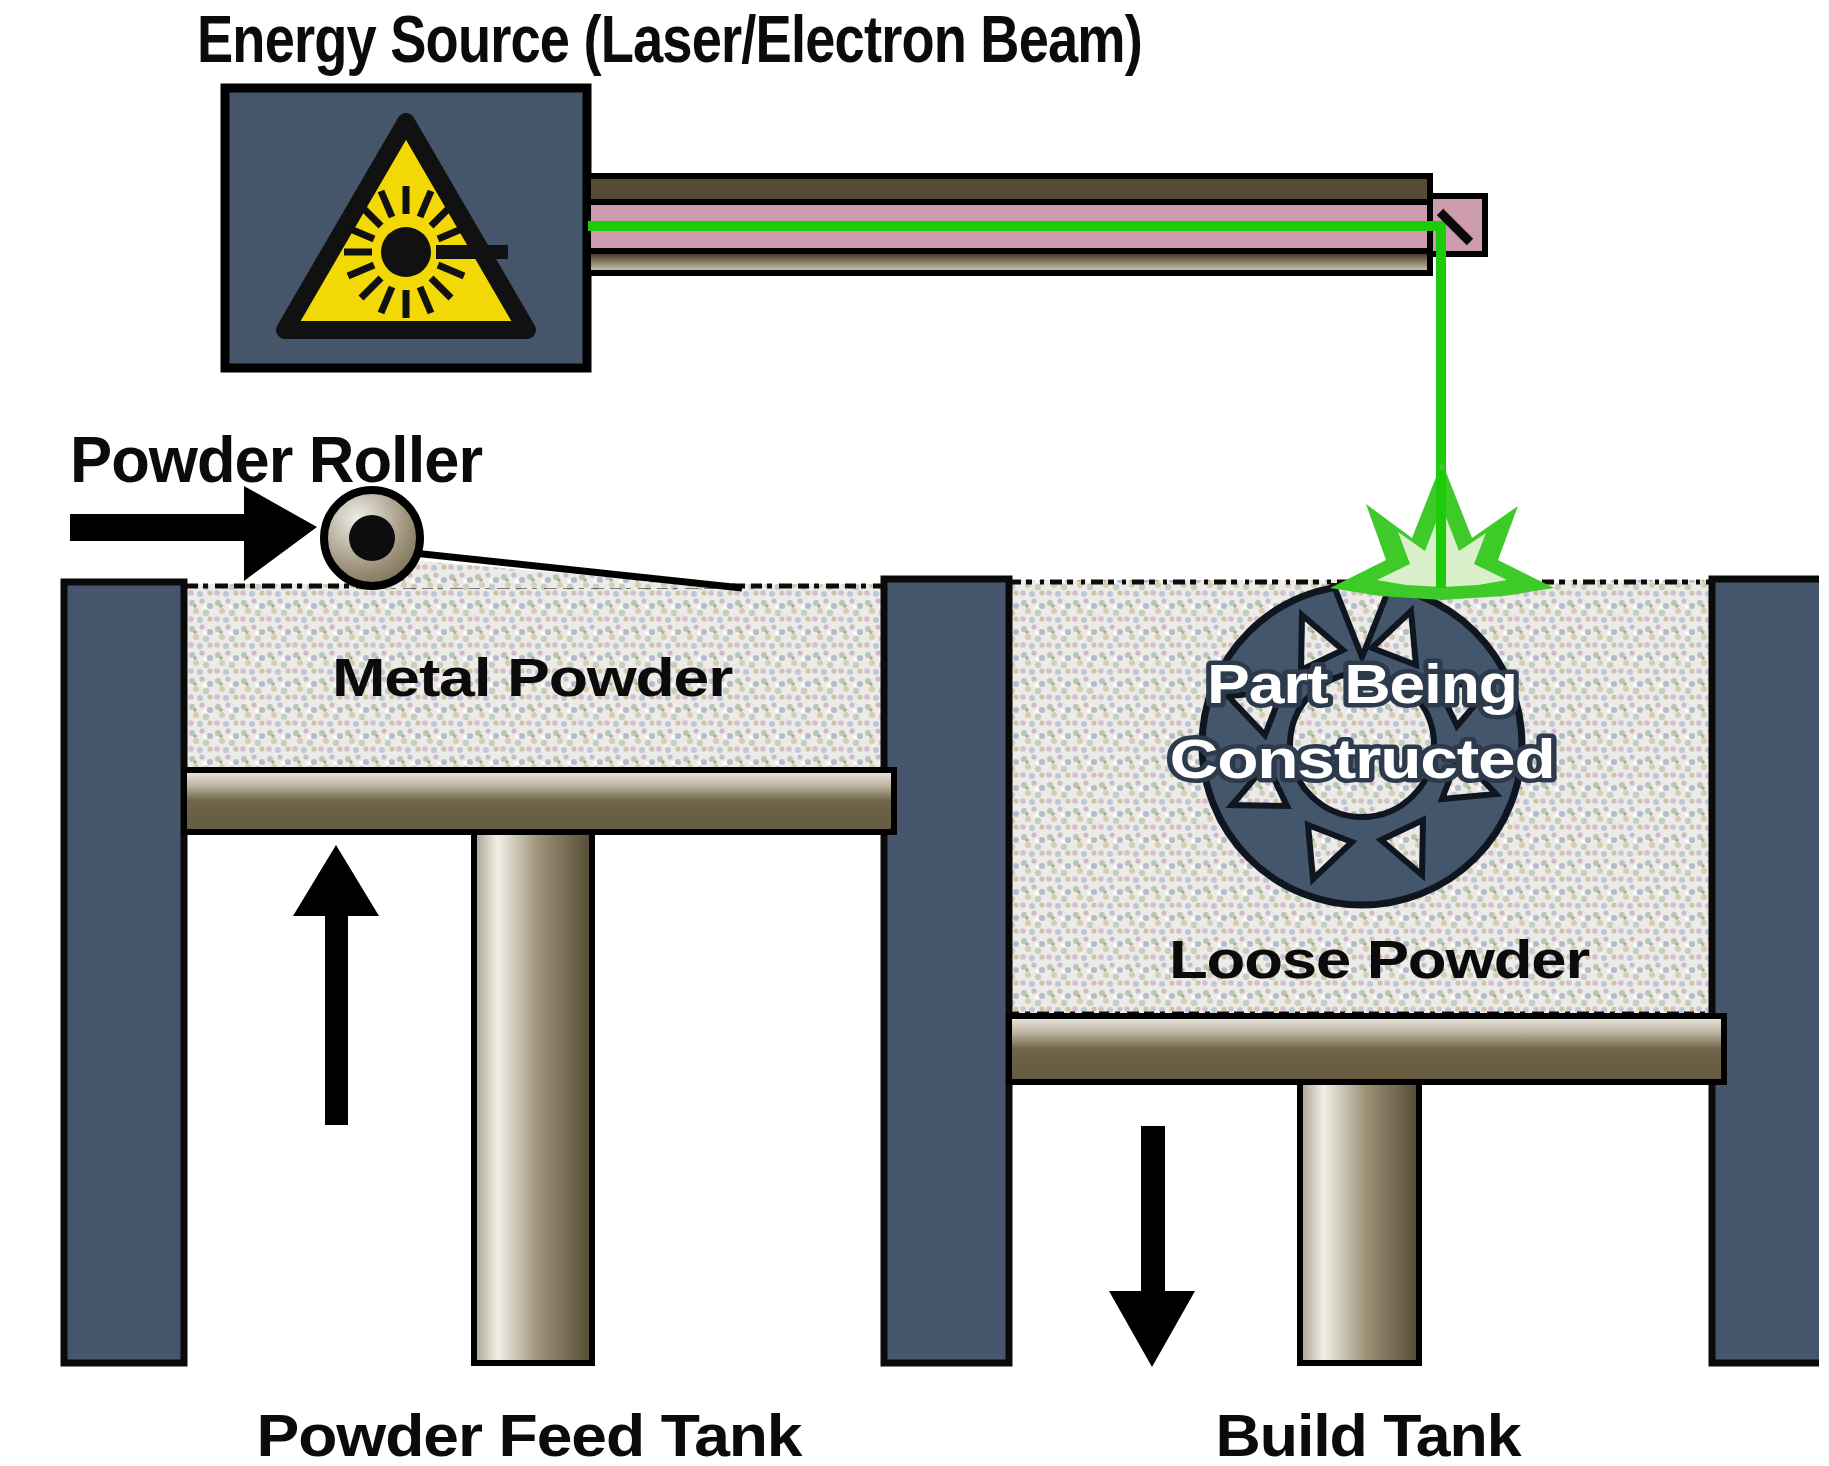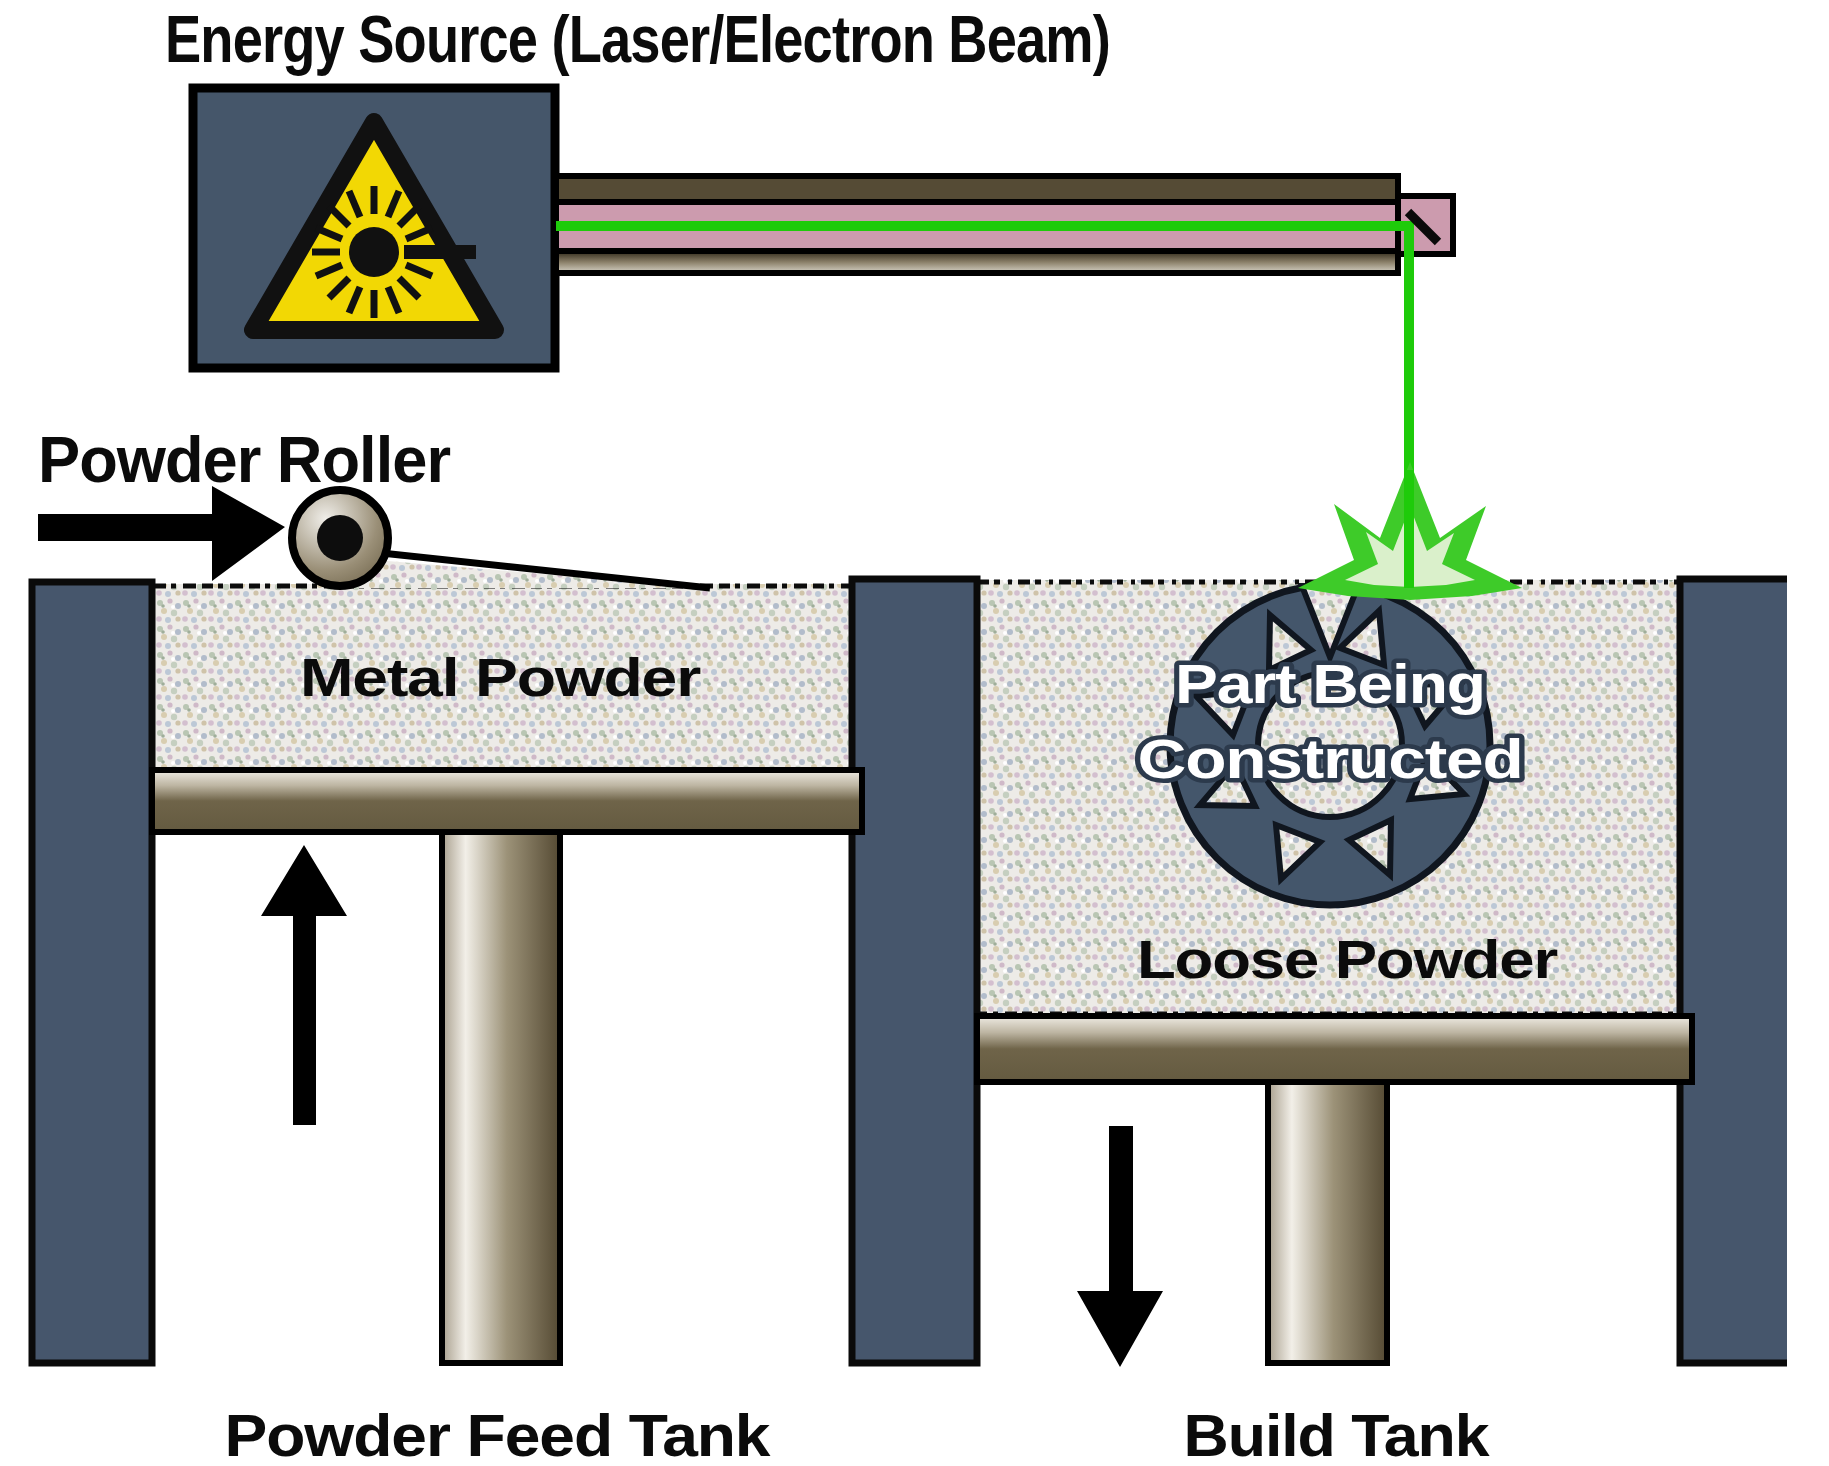--- a/index.html
+++ b/index.html
@@ -1,17 +1,17 @@
 <!DOCTYPE html>
 <html><head>
 <meta charset="utf-8">
 <style>
   html,body{margin:0;padding:0;background:#ffffff;}
   #stage{position:relative;width:1787px;height:1466px;background:#ffffff;overflow:hidden;
-         font-family:"Liberation Sans",sans-serif;}
+         font-family:"Liberation Sans",sans-serif;padding-left:32px;}
   svg{display:block}
   text{font-family:"Liberation Sans",sans-serif;font-weight:700;fill:#0b0b0b;letter-spacing:-1px;}
   .outlined{fill:#ffffff;stroke:#2c3a4c;stroke-width:9px;paint-order:stroke;stroke-linejoin:round;}
 </style>
 </head>
 <body>
 
 <div id="stage">
 <svg width="1829" height="1466" viewBox="0 0 1829 1466">
   <defs>

